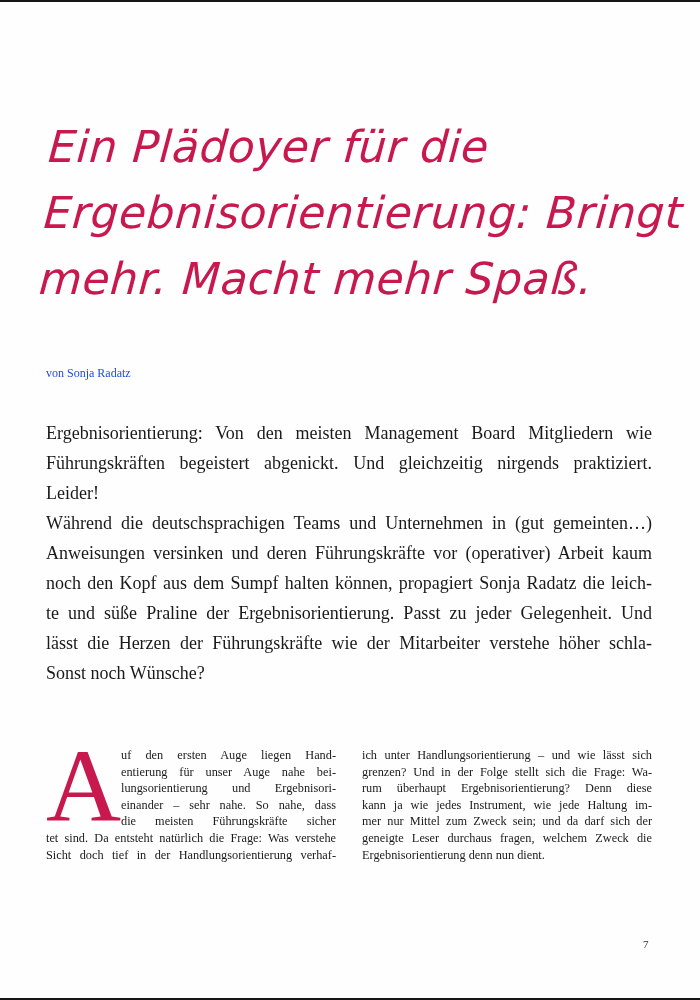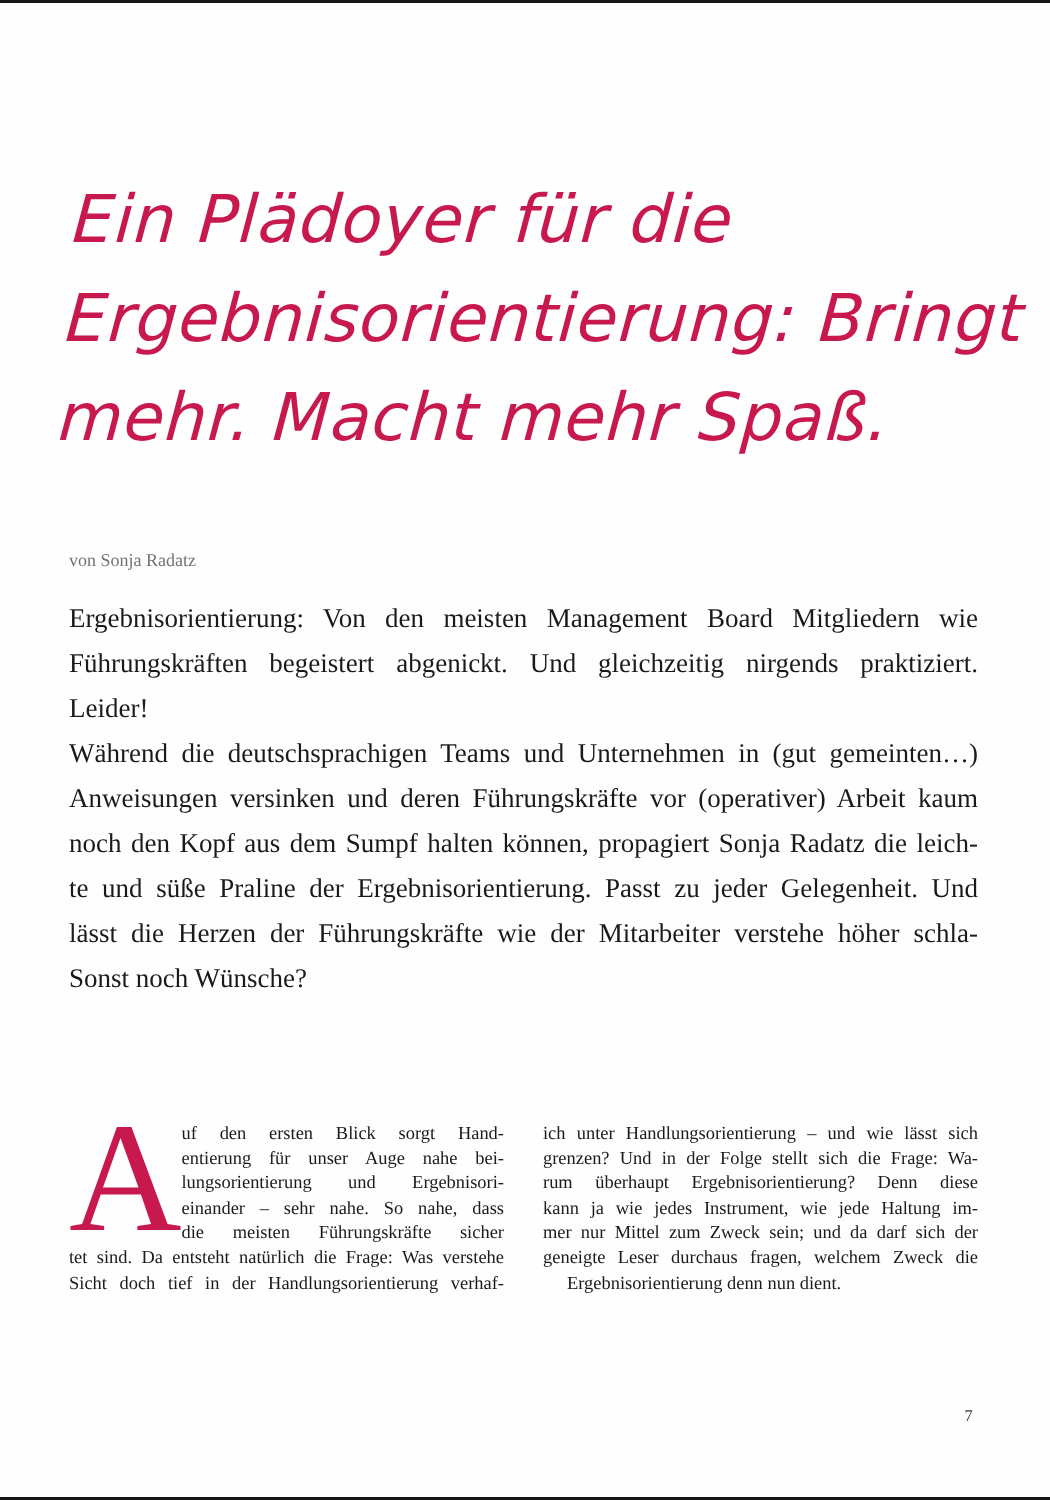--- a/index.html
+++ b/index.html
@@ -38,26 +38,26 @@
       letter-spacing: 0.5px;
       color: #c8194f;
       transform: skewX(-4deg);
     }
     .title span { display: block; white-space: nowrap; }
     .byline {
       position: absolute;
       left: 46px;
       top: 364px;
       font-size: 12px;
-      color: #737373;
+      color: #1d4ed8;
     }
     .lead {
       position: absolute;
       left: 46px;
-      top: 395px;
+      top: 416px;
       width: 606px;
       font-size: 18px;
       line-height: 30px;
       text-align: justify;
       margin: 0;
     }
     .lead .line {
       display: block;
       text-align: justify;
       text-align-last: justify;
@@ -77,21 +77,21 @@
       font-size: 12.3px;
       line-height: 16.6px;
     }
     .col .line {
       display: block;
       white-space: nowrap;
       text-align: justify;
       text-align-last: justify;
       height: 16.6px;
     }
-    .col .line.last { text-align-last: left; margin-left: 16px; }
+    .col .line.last { text-align-last: left; }
     .col-left { position: relative; }
     .dropcap {
       position: absolute;
       left: 0;
       top: -6px;
       font-family: "Liberation Serif", serif;
       font-size: 104px;
       line-height: 90px;
       color: #c8194f;
       width: 70px;
@@ -128,21 +128,21 @@
     <span class="line">Anweisungen versinken und deren Führungskräfte vor (operativer) Arbeit kaum</span>
     <span class="line">noch den Kopf aus dem Sumpf halten können, propagiert Sonja Radatz die leich-</span>
     <span class="line">te und süße Praline der Ergebnisorientierung. Passt zu jeder Gelegenheit. Und</span>
     <span class="line">lässt die Herzen der Führungskräfte wie der Mitarbeiter verstehe höher schla-</span>
     <span class="line last">Sonst noch Wünsche?</span>
   </div>
 
   <div class="columns">
     <div class="col col-left">
       <span class="dropcap">A</span>
-      <span class="line indent">uf den ersten Blick sorgt Hand-</span>
+      <span class="line indent">uf den ersten Auge liegen Hand-</span>
       <span class="line indent">entierung für unser Auge nahe bei-</span>
       <span class="line indent">lungsorientierung und Ergebnisori-</span>
       <span class="line indent">einander – sehr nahe. So nahe, dass</span>
       <span class="line indent">die meisten Führungskräfte sicher</span>
       <span class="line">tet sind. Da entsteht natürlich die Frage: Was verstehe</span>
       <span class="line">Sicht doch tief in der Handlungsorientierung verhaf-</span>
     </div>
     <div class="col col-right">
       <span class="line">ich unter Handlungsorientierung – und wie lässt sich</span>
       <span class="line">grenzen? Und in der Folge stellt sich die Frage: Wa-</span>

